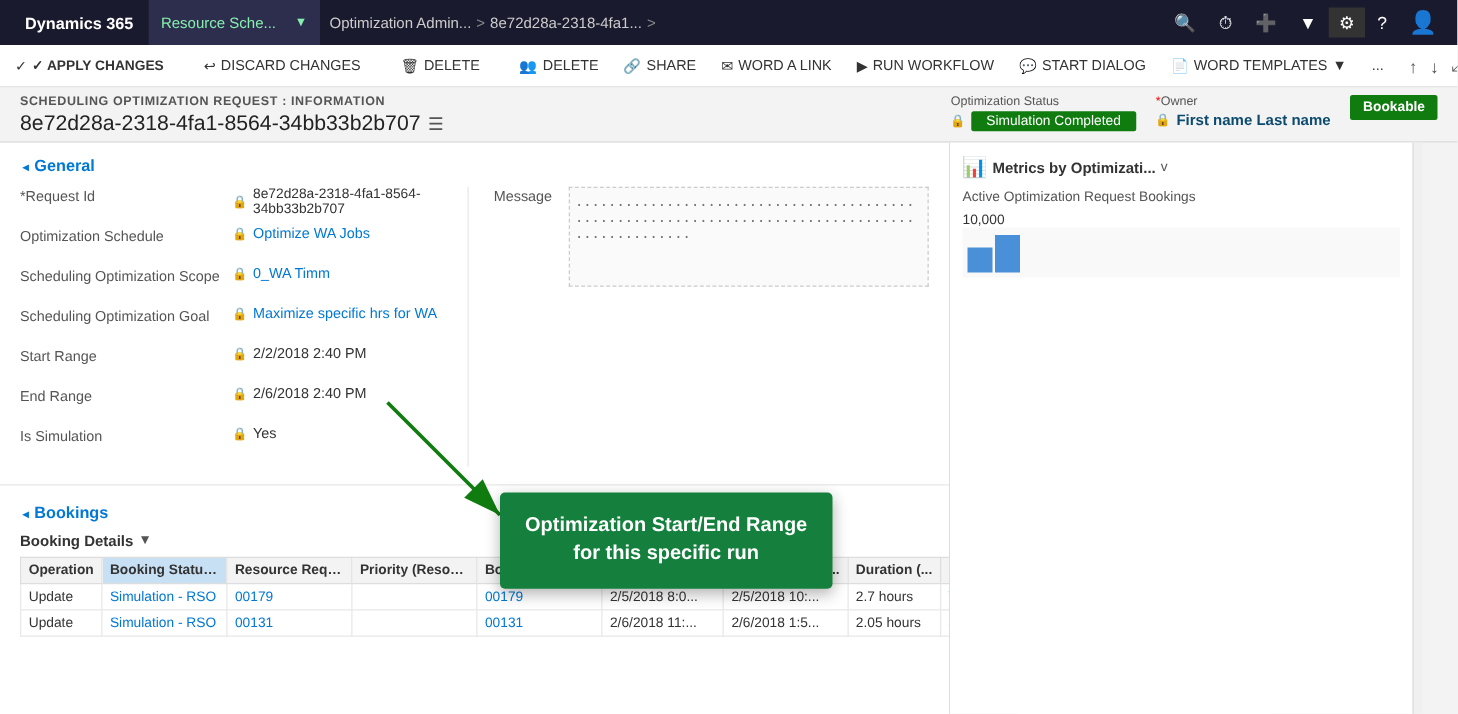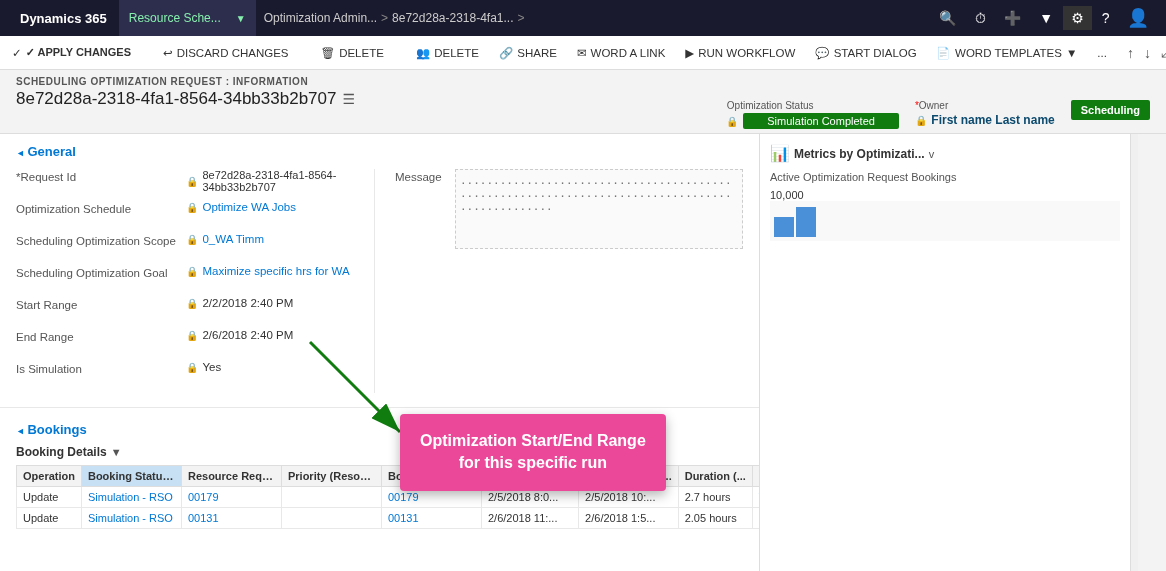--- a/index.html
+++ b/index.html
@@ -31,26 +31,26 @@
     
     .page-header {
       background: #f3f3f3; padding: 6px 16px 4px 16px; border-bottom: 1px solid #ddd;
       display: flex; align-items: flex-start; justify-content: space-between;
     }
     .page-header-left { }
     .page-title-label { font-size: 10px; font-weight: 600; color: #555; text-transform: uppercase; letter-spacing: 0.5px; }
     .page-id { font-size: 18px; font-weight: 300; color: #333; display: flex; align-items: center; gap: 6px; margin-top: 2px; }
     .page-id .menu-icon { font-size: 14px; color: #555; cursor: pointer; }
 
-    .page-header-right { display: flex; align-items: flex-start; gap: 16px; margin-top: 24px; }
+    .page-header-right { display: flex; align-items: flex-start; gap: 16px; }
     .opt-status-block { display: flex; flex-direction: column; gap: 2px; }
     .opt-status-label { font-size: 10px; color: #555; }
     .opt-status-value { display: flex; align-items: center; gap: 4px; font-size: 12px; color: #333; font-weight: 500; }
     .lock-icon { color: #888; font-size: 10px; }
-    .sim-completed { background: #107c10; color: white; padding: 2px 24px; border-radius: 2px; font-size: 11px; font-weight: 500; }
+    .sim-completed { background: #107c10; color: white; padding: 2px 12px; border-radius: 2px; font-size: 11px; font-weight: 500; }
 
     .owner-block { display: flex; flex-direction: column; gap: 2px; }
     .owner-label { font-size: 10px; color: #555; }
     .owner-value { display: flex; align-items: center; gap: 4px; }
     .owner-link { color: #0c4a6e; cursor: pointer; font-size: 12px; font-weight: bold; }
 
     .turboform-btn { background: #107c10; color: white; font-size: 11px; font-weight: 600; padding: 4px 10px; border: none; cursor: pointer; border-radius: 2px; align-self: flex-start; }
 
     
     .main-content { display: flex; height: 462px; overflow: hidden; }
@@ -101,21 +101,21 @@
     .metrics-value { font-size: 11px; color: #333; }
     .metrics-chart { height: 40px; background: #f9f9f9; display: flex; align-items: flex-end; gap: 2px; padding: 4px; }
     .chart-bar { width: 20px; background: #0078d4; }
 
     
     .scrollbar-track { width: 8px; background: #f0f0f0; border-left: 1px solid #ddd; }
 
     
     .tooltip-overlay {
       position: absolute; top: 280px; left: 400px;
-      background: #ec4899; color: white; padding: 16px 20px;
+      background: #15803d; color: white; padding: 16px 20px;
       border-radius: 4px; font-size: 16px; font-weight: 600;
       text-align: center; line-height: 1.4; z-index: 100;
       max-width: 280px;
       box-shadow: 0 4px 12px rgba(0,0,0,0.3);
     }
 
     .form-divider { border: none; border-top: 1px solid #e8e8e8; margin: 4px 0; }
   </style>
 </head>
 <body>
@@ -214,21 +214,21 @@
     </div>
     <div class="owner-block">
       <div class="owner-label">
         <span style="color:red;">*</span><span>Owner</span>
       </div>
       <div class="owner-value">
         <span class="lock-icon">🔒</span>
         <a class="owner-link">First name Last name</a>
       </div>
     </div>
-    <button class="turboform-btn">Scheduling</button>
+    <button class="turboform-btn">Bookable</button>
   </div>
 </div>
 
 <div class="main-content" style="position:relative;">
 
   <div class="form-area" style="width: 760px; flex: none;">
 
     <div class="section">
       <div class="section-title">General</div>
 

